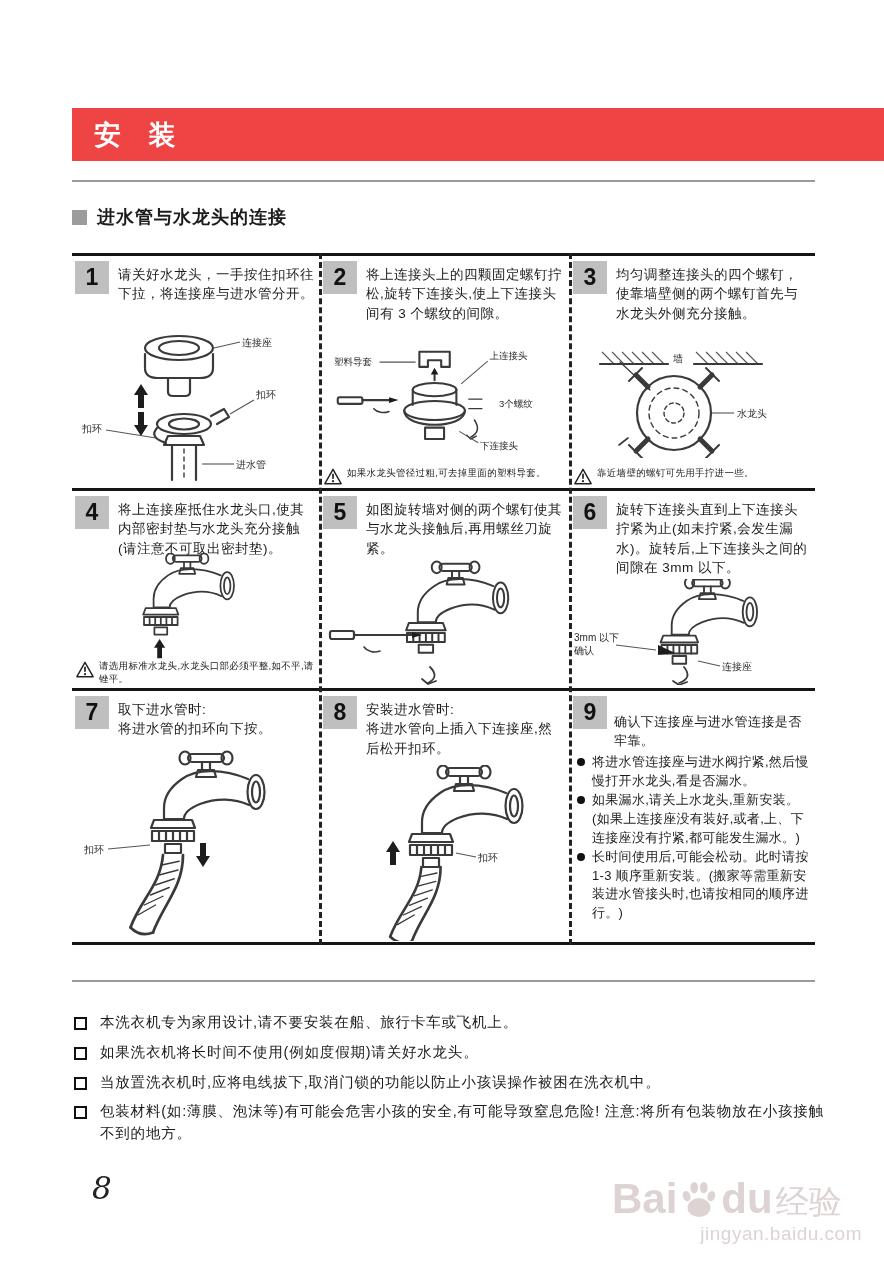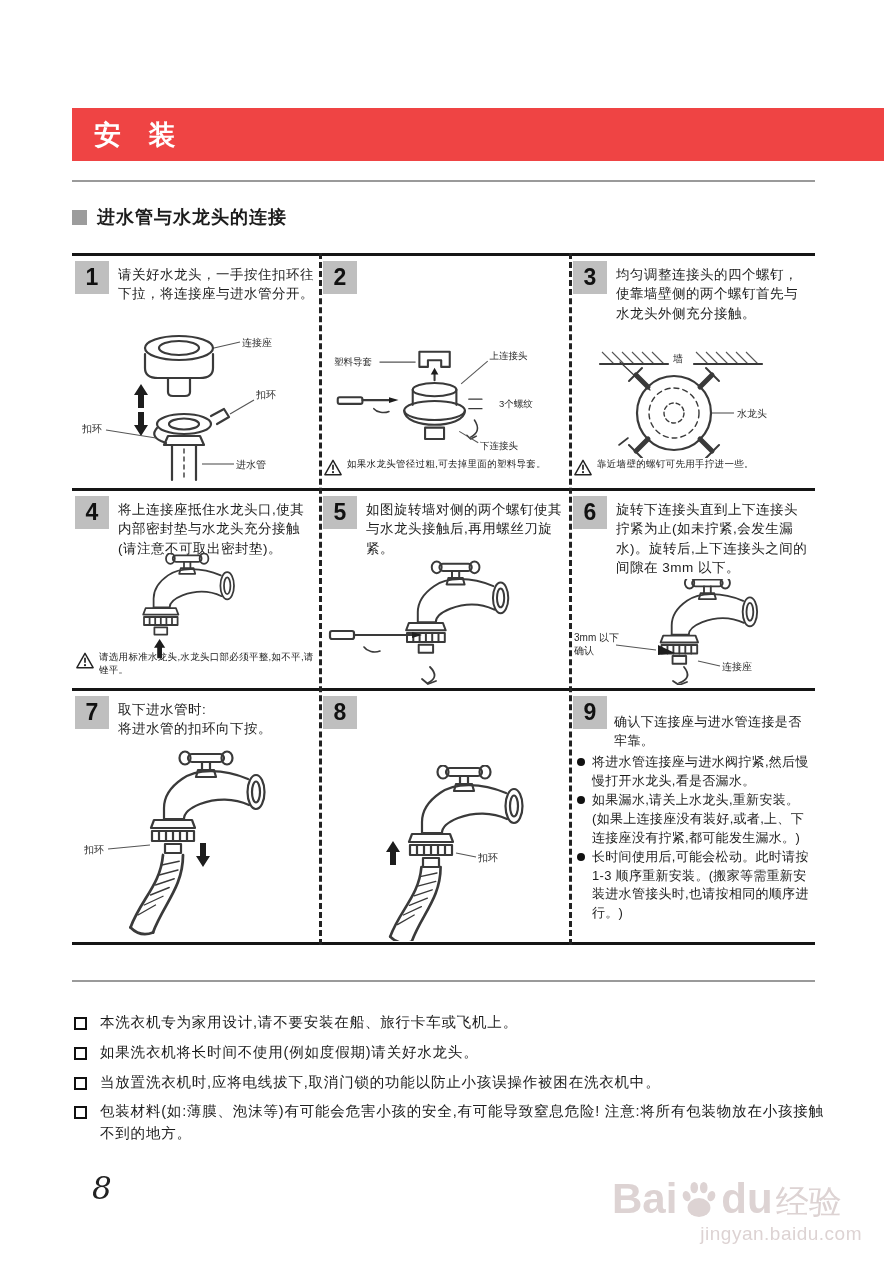--- a/index.html
+++ b/index.html
@@ -15,21 +15,21 @@
   .grid-line-h{position:absolute;left:72px;width:743px;height:3px;background:#151515;}
   .grid-line-v{position:absolute;top:253px;height:692px;width:0;border-left:3px dashed #222;}
   .cell{position:absolute;}
   .num-box{position:absolute;left:3px;top:5px;width:34px;height:33px;background:#bfbfbf;color:#111;
         font-size:23px;font-weight:bold;display:flex;align-items:center;justify-content:center;}
   .cell-text{position:absolute;left:46px;top:9px;right:5px;font-size:13.5px;line-height:1.44;letter-spacing:0.5px;}
   .fig{position:absolute;}
   .lbl{font-size:10px;fill:#2a2a2a;font-family:"Liberation Sans","DejaVu Sans",sans-serif;}
   .ln{fill:none;stroke:#3a3a3a;stroke-width:2.2;stroke-linecap:round;stroke-linejoin:round;}
   .thin{fill:none;stroke:#555;stroke-width:1.1;}
-  .warn{position:absolute;left:4px;right:3px;bottom:12px;display:flex;gap:5px;align-items:flex-start;}
+  .warn{position:absolute;left:4px;right:3px;bottom:3px;display:flex;gap:5px;align-items:flex-start;}
   .warn-icn{flex:0 0 18px;margin-top:1px;}
   .warn-text{font-size:9.5px;line-height:1.3;letter-spacing:0.3px;}
   .s9-head{margin:22px 5px 3px 44px;font-size:13px;line-height:18.6px;letter-spacing:0.4px;}
   .s9-item{display:flex;gap:7px;font-size:13px;line-height:18.6px;letter-spacing:0.3px;margin:1px 4px 0 7px;}
   .dot{flex:0 0 8px;width:8px;height:8px;border-radius:50%;background:#111;margin-top:5px;}
   .notes{position:absolute;left:74px;top:1012px;width:750px;}
   .note{display:flex;gap:13px;font-size:14.5px;line-height:1.5;margin-bottom:8px;letter-spacing:0.8px;}
   .sq{flex:0 0 9px;width:9px;height:9px;border:2px solid #111;margin-top:5px;}
   .page-num{position:absolute;left:92px;top:1170px;font-family:"DejaVu Serif","Liberation Serif",serif;
         font-style:italic;font-size:31px;color:#222;}
@@ -119,20 +119,21 @@
       <text class="lbl" x="180" y="66">扣环</text>
       <text class="lbl" x="6" y="100">扣环</text>
       <path class="thin" d="M30 98 L80 106"></path>
       <path class="thin" d="M126 132 H158"></path>
       <text class="lbl" x="160" y="136">进水管</text>
     </svg>
   </div>
 
   <div class="cell" style="left:320px;top:256px;width:250px;height:232px">
     <div class="num-box">2</div>
+    <div class="cell-text">将上连接头上的四颗固定螺钉拧松,旋转下连接头,使上下连接头间有 3 个螺纹的间隙。</div>
     <svg class="fig" style="left:4px;top:90px" width="242" height="112" viewBox="0 0 242 118">
       <g class="ln">
         <path d="M94 6 h32 v16 h-9 v-7 h-14 v7 h-9 z"></path>
         <path d="M110 36 V27"></path>
           <path d="M106 30 L110 23 L114 30 Z" fill="#1d1d1d" stroke="none"></path>
         <ellipse cx="110" cy="46" rx="23" ry="7"></ellipse>
         <path d="M87 46 V62 M133 46 V62"></path>
         <ellipse cx="110" cy="68" rx="32" ry="10"></ellipse>
         <path d="M78 68 C78 88 142 88 142 68"></path>
         <rect x="100" y="86" width="20" height="12"></rect>
@@ -267,20 +268,24 @@
       </g>
       <use href="#g-hose" transform="translate(97,106) scale(1.25)"></use>
       <text class="lbl" x="8" y="104">扣环</text>
       <path class="thin" d="M32 100 L74 96"></path>
       <use href="#g-arrowU" transform="translate(134,118) rotate(180)"></use>
     </svg>
   </div>
 
   <div class="cell" style="left:320px;top:691px;width:250px;height:251px">
     <div class="num-box">8</div>
+    <div class="cell-text">
+      <div>安装进水管时:</div>
+      <div>将进水管向上插入下连接座,然后松开扣环。</div>
+    </div>
     <svg class="fig" style="left:4px;top:74px" width="238" height="176" viewBox="0 0 238 176">
       <g transform="translate(56,0)">
         <use href="#g-faucet"></use>
         <use href="#g-connector" x="29" y="68"></use>
       </g>
       <use href="#g-hose" transform="translate(107,102) scale(1.2)"></use>
       <use href="#g-arrowU" transform="translate(62,76)"></use>
       <path class="thin" d="M132 88 L152 92"></path>
       <text class="lbl" x="154" y="96">扣环</text>
     </svg>

